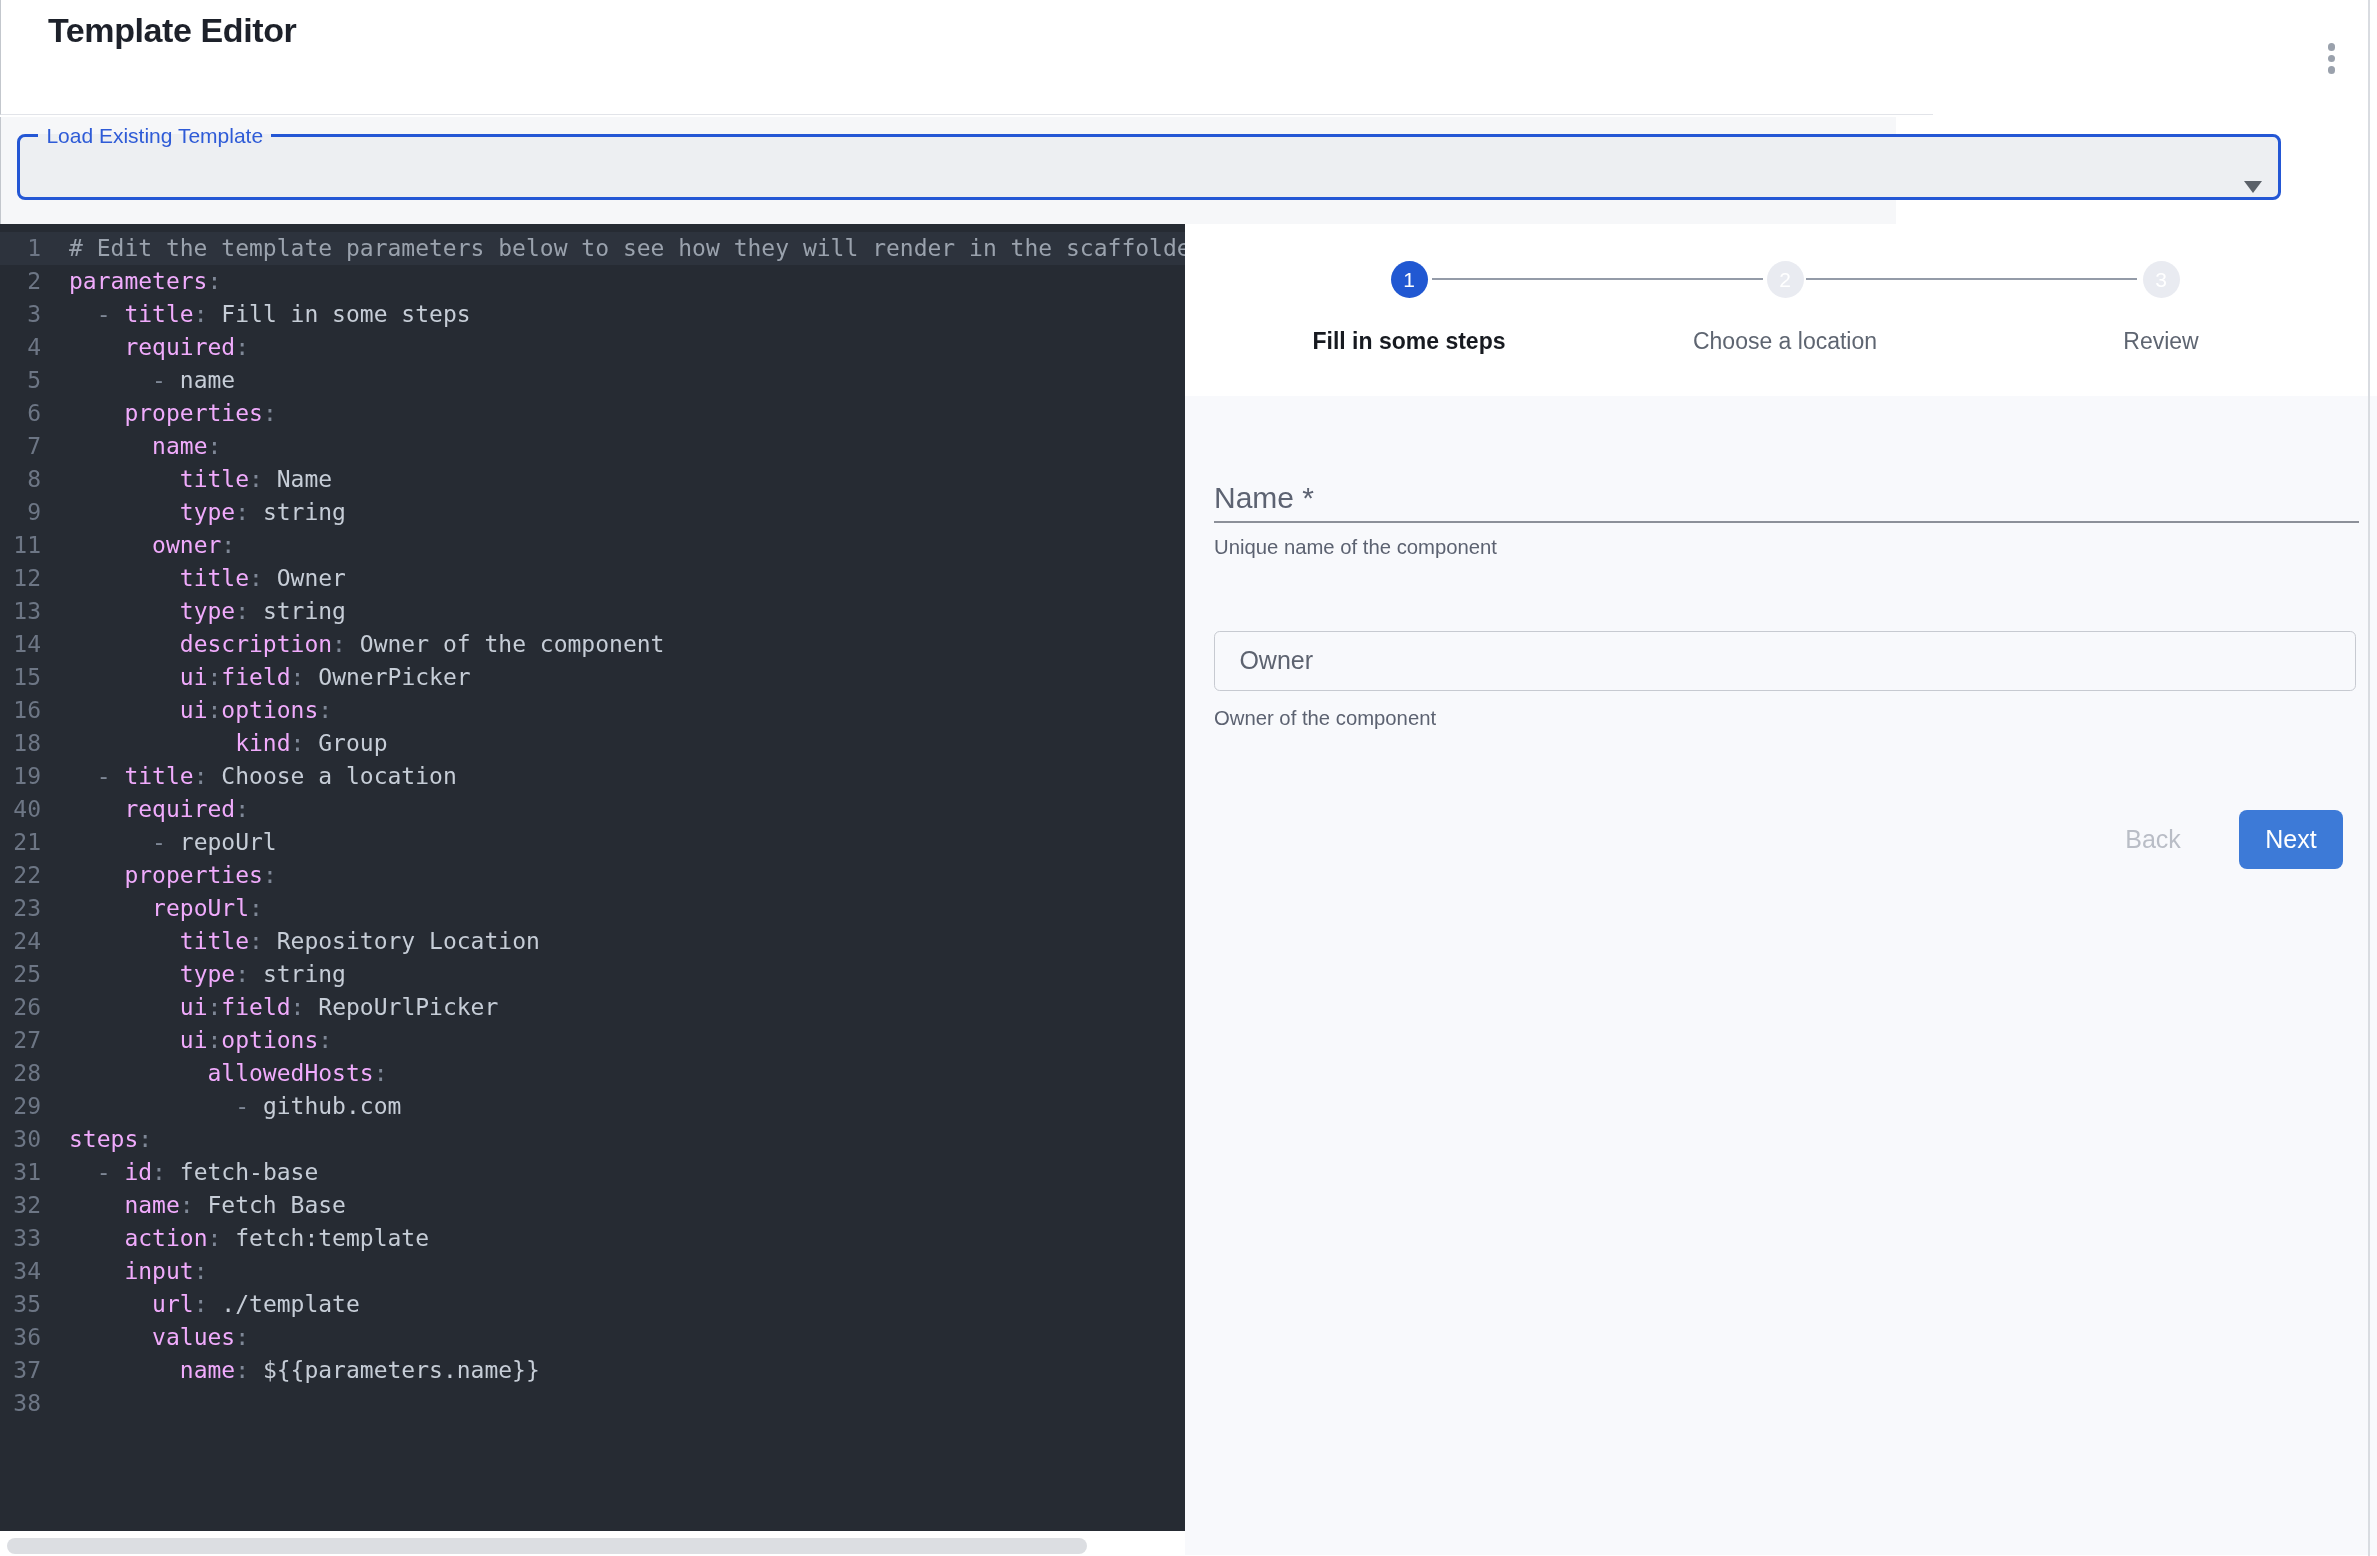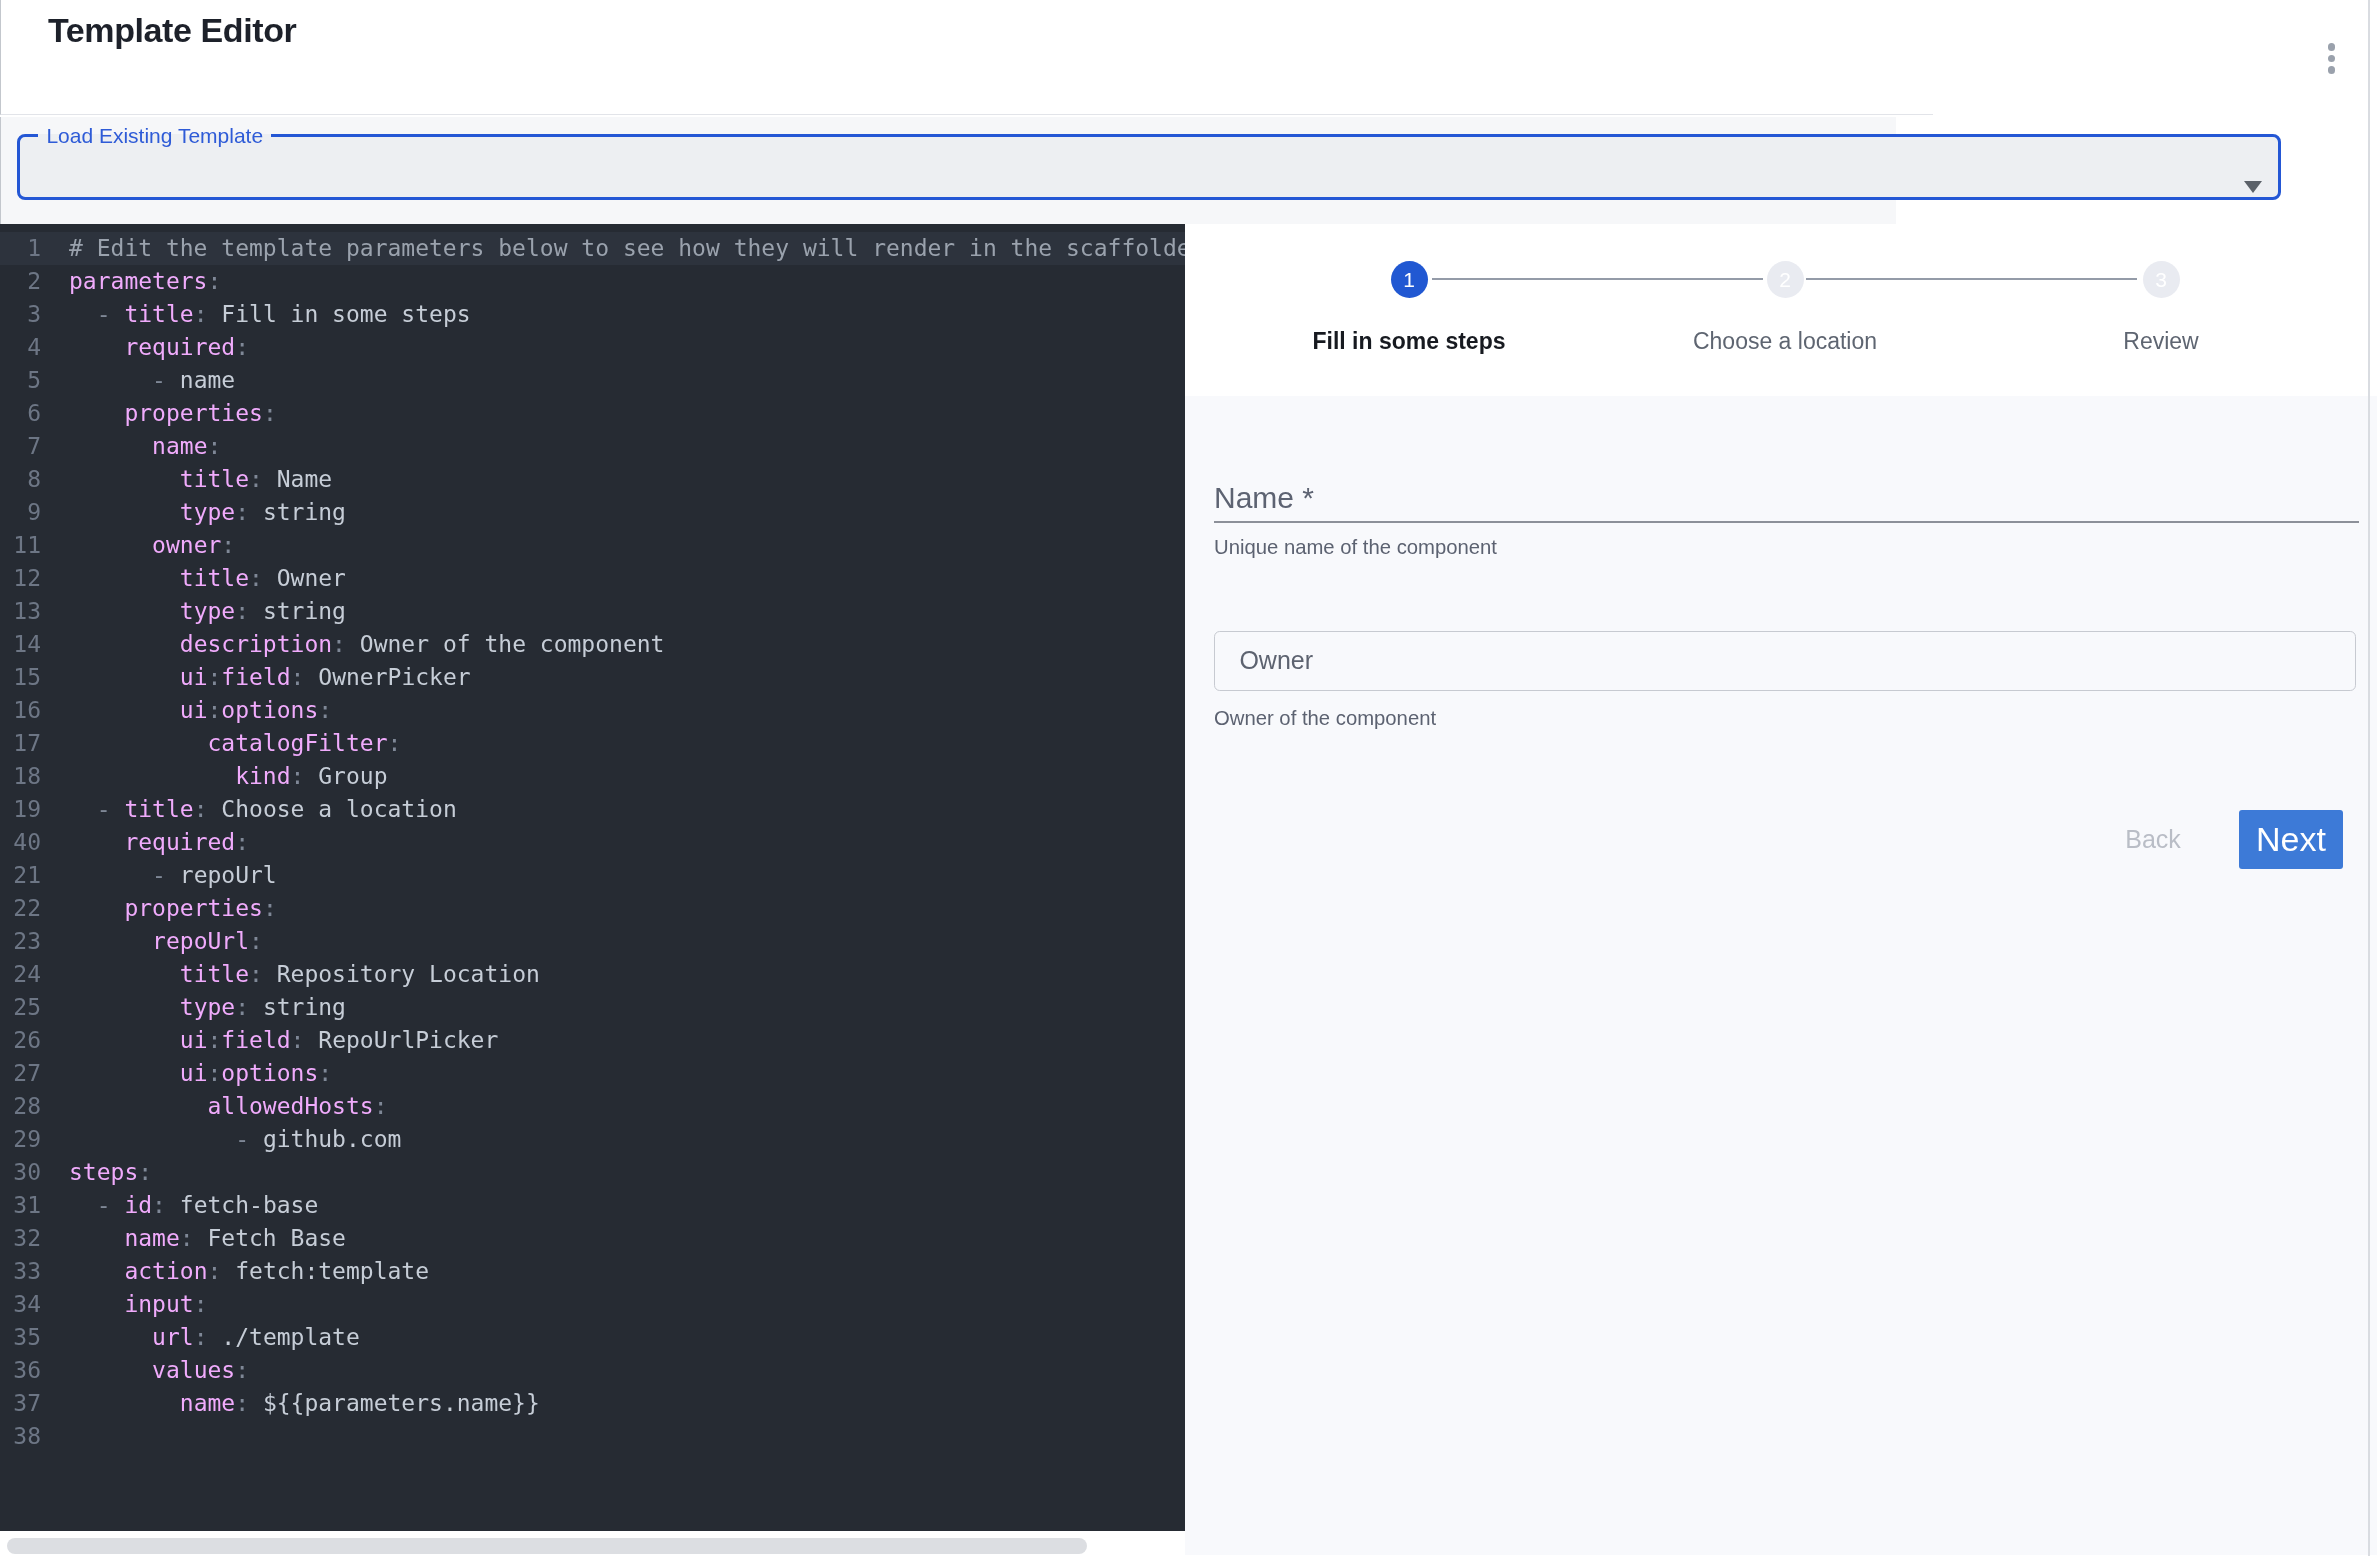--- a/index.html
+++ b/index.html
@@ -72,21 +72,21 @@
   .owner-box { position:absolute; left:29px; top:235px; width:1142px; height:60px;
                border:1.6px solid #c7cad1; border-radius:5.7px; background:transparent; }
   .owner-input { position:absolute; left:24.4px; top:1.6px; width:1090px; height:54px;
                  background:transparent; border:none; outline:none; font-size:25px; color:#5d6370; }
   .owner-input::placeholder { color:#5d6370; opacity:1; }
   .helper.h2 { left:29px; top:311px; }
   .back-btn { position:absolute; left:919px; top:414px; width:98px; height:59px;
               background:transparent; border:none; font-size:25px; color:#b9bdc6;
               font-family:"Liberation Sans", sans-serif; }
   .next-btn { position:absolute; left:1054px; top:414px; width:104px; height:59px;
-              background:#3d7ad7; border:none; border-radius:3px; font-size:34px; color:#ffffff;
+              background:#3d7ad7; border:none; border-radius:8px; font-size:25px; color:#ffffff;
               font-family:"Liberation Sans", sans-serif; cursor:pointer; }
 
   .right-edge { position:absolute; left:2368px; top:0; width:2.4px; height:1556px; background:#d9dce1; }
 </style>
 </head>
 <body>
 
 <div class="header">
   <div class="page-title">Template Editor</div>
   <div class="kebab">
@@ -118,21 +118,20 @@
       <div class="cl"><span class="ln">6</span><span class="code"><span class="tk-p">    </span><span class="tk-k">properties</span><span class="tk-p">:</span></span></div>
       <div class="cl"><span class="ln">7</span><span class="code"><span class="tk-p">      </span><span class="tk-k">name</span><span class="tk-p">:</span></span></div>
       <div class="cl"><span class="ln">8</span><span class="code"><span class="tk-p">        </span><span class="tk-k">title</span><span class="tk-p">: </span><span class="tk-v">Name</span></span></div>
       <div class="cl"><span class="ln">9</span><span class="code"><span class="tk-p">        </span><span class="tk-k">type</span><span class="tk-p">: </span><span class="tk-v">string</span></span></div>
       <div class="cl"><span class="ln">11</span><span class="code"><span class="tk-p">      </span><span class="tk-k">owner</span><span class="tk-p">:</span></span></div>
       <div class="cl"><span class="ln">12</span><span class="code"><span class="tk-p">        </span><span class="tk-k">title</span><span class="tk-p">: </span><span class="tk-v">Owner</span></span></div>
       <div class="cl"><span class="ln">13</span><span class="code"><span class="tk-p">        </span><span class="tk-k">type</span><span class="tk-p">: </span><span class="tk-v">string</span></span></div>
       <div class="cl"><span class="ln">14</span><span class="code"><span class="tk-p">        </span><span class="tk-k">description</span><span class="tk-p">: </span><span class="tk-v">Owner of the component</span></span></div>
       <div class="cl"><span class="ln">15</span><span class="code"><span class="tk-p">        </span><span class="tk-k">ui</span><span class="tk-p">:</span><span class="tk-k">field</span><span class="tk-p">: </span><span class="tk-v">OwnerPicker</span></span></div>
       <div class="cl"><span class="ln">16</span><span class="code"><span class="tk-p">        </span><span class="tk-k">ui</span><span class="tk-p">:</span><span class="tk-k">options</span><span class="tk-p">:</span></span></div>
-      <div class="cl"><span class="ln">17</span><span class="code"><span class="tk-p">          </span><span class="tk-k">catalogFilter</span><span class="tk-p">:</span></span></div>
       <div class="cl"><span class="ln">18</span><span class="code"><span class="tk-p">            </span><span class="tk-k">kind</span><span class="tk-p">: </span><span class="tk-v">Group</span></span></div>
       <div class="cl"><span class="ln">19</span><span class="code"><span class="tk-p">  - </span><span class="tk-k">title</span><span class="tk-p">: </span><span class="tk-v">Choose a location</span></span></div>
       <div class="cl"><span class="ln">40</span><span class="code"><span class="tk-p">    </span><span class="tk-k">required</span><span class="tk-p">:</span></span></div>
       <div class="cl"><span class="ln">21</span><span class="code"><span class="tk-p">      - </span><span class="tk-v">repoUrl</span></span></div>
       <div class="cl"><span class="ln">22</span><span class="code"><span class="tk-p">    </span><span class="tk-k">properties</span><span class="tk-p">:</span></span></div>
       <div class="cl"><span class="ln">23</span><span class="code"><span class="tk-p">      </span><span class="tk-k">repoUrl</span><span class="tk-p">:</span></span></div>
       <div class="cl"><span class="ln">24</span><span class="code"><span class="tk-p">        </span><span class="tk-k">title</span><span class="tk-p">: </span><span class="tk-v">Repository Location</span></span></div>
       <div class="cl"><span class="ln">25</span><span class="code"><span class="tk-p">        </span><span class="tk-k">type</span><span class="tk-p">: </span><span class="tk-v">string</span></span></div>
       <div class="cl"><span class="ln">26</span><span class="code"><span class="tk-p">        </span><span class="tk-k">ui</span><span class="tk-p">:</span><span class="tk-k">field</span><span class="tk-p">: </span><span class="tk-v">RepoUrlPicker</span></span></div>
       <div class="cl"><span class="ln">27</span><span class="code"><span class="tk-p">        </span><span class="tk-k">ui</span><span class="tk-p">:</span><span class="tk-k">options</span><span class="tk-p">:</span></span></div>

